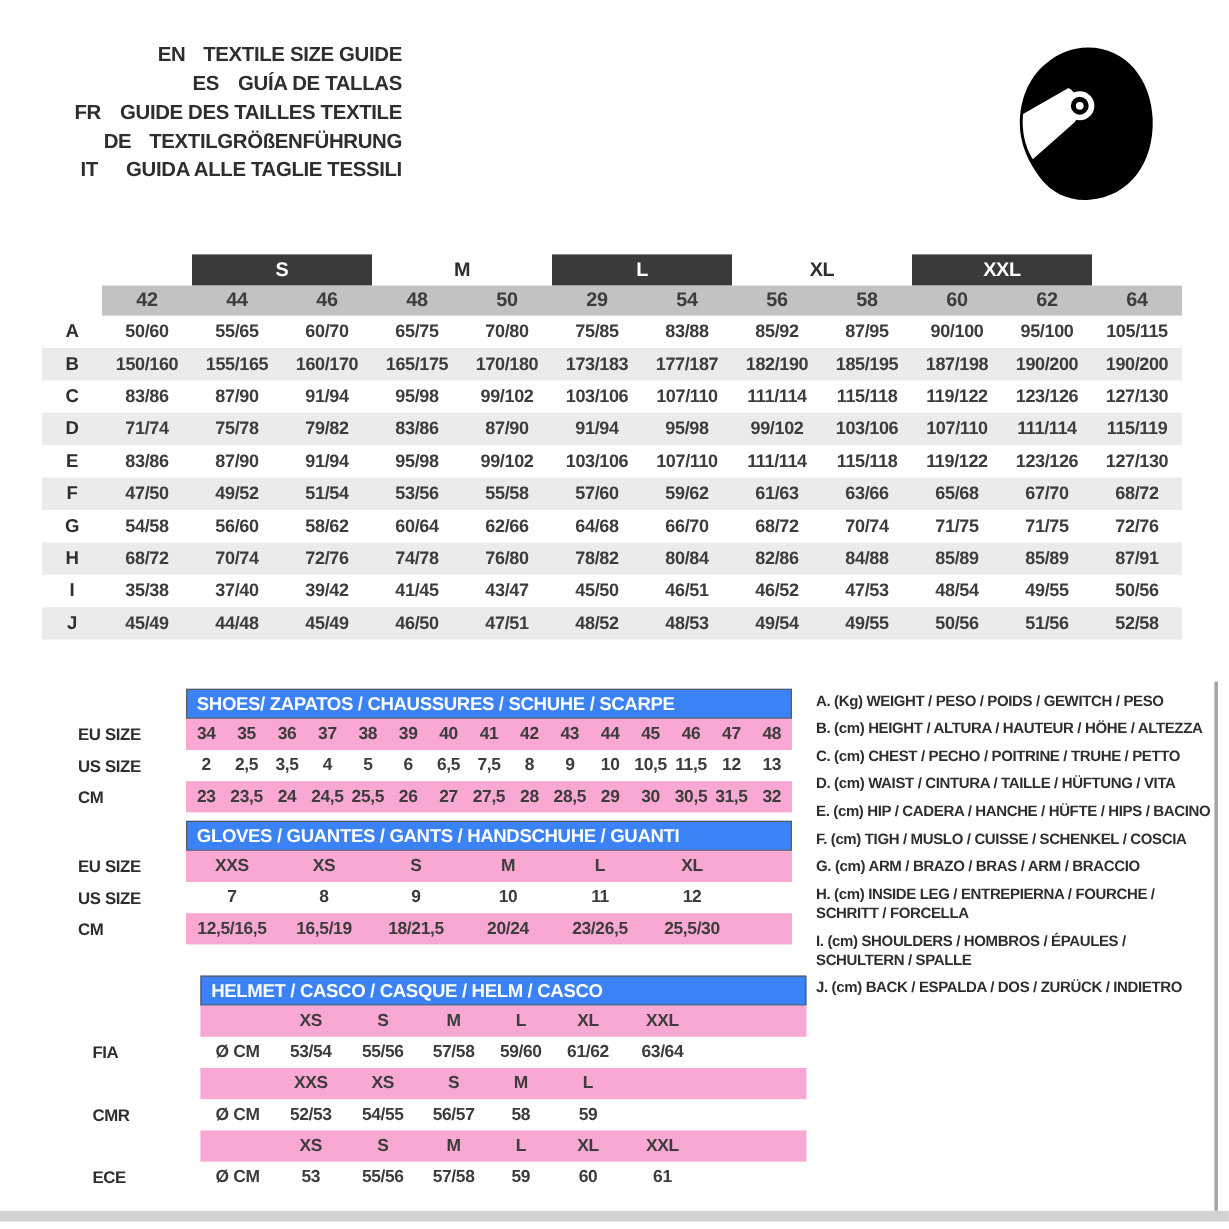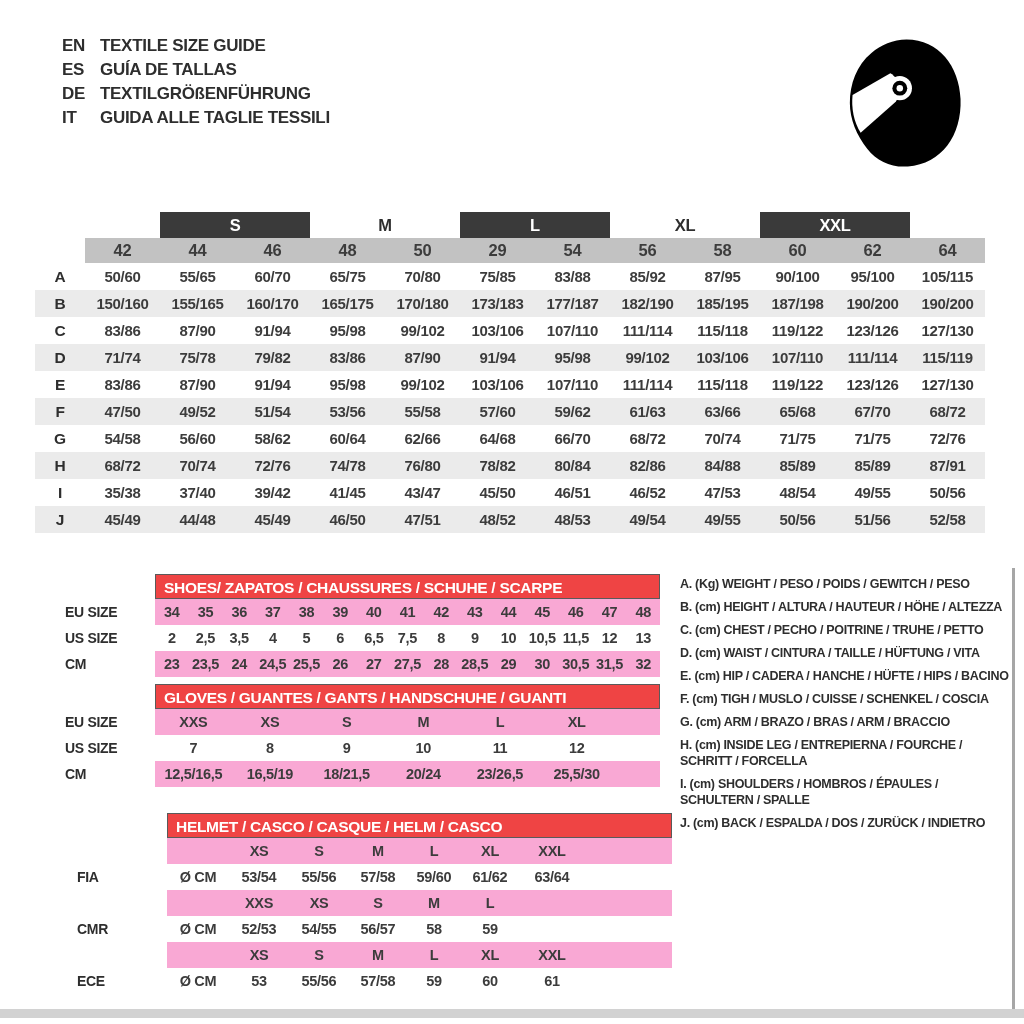--- a/index.html
+++ b/index.html
@@ -9,21 +9,21 @@
     font-weight:bold;
     color:#2e2e2e;
     position:relative;
     overflow:hidden;
     letter-spacing:-0.3px;
   }
   .abs { position:absolute; }
 
   
   #lang-block { left:62px; top:34px; }
-  .lang-row { display:flex; font-size:17px; line-height:24px; }
+  .lang-row { display:flex; font-size:17px; line-height:24px;justify-content:flex-end; }
   .lang-code { width:38px; }
 
   
   #helmet-icon-box { left:835px; top:24px; width:135px; height:158px; }
   #helmet-icon-box svg { width:100%; height:100%; }
 
   
   #textile-table { left:35px; top:212px; width:950px; }
   .t-grid { display:grid; grid-template-columns:50px repeat(12,75px); }
   .groups-row { height:26px; }
@@ -37,21 +37,21 @@
   .label-cell { text-align:center; line-height:27px; font-size:15.5px; }
   .value-cell { text-align:center; line-height:27px; font-size:15px; color:#3c3c3c; }
 
   
   .sec { left:0; width:684px; }
   #shoes-section  { top:574px; }
   #gloves-section { top:684px; }
   #helmet-section { top:813px;margin-left:12px; }
   .sec-title {
     margin-left:155px; width:505px; height:25px;
-    background:#ef4444; color:#ffffff;
+    background:#3b82f6; color:#ffffff;
     font-size:15.5px; line-height:25px; padding-left:8px;
     border:1px solid #5a5a5a;
   }
   .s-row { position:relative; height:26px; }
   .s-label { position:absolute; left:65px; top:0; font-size:14px; line-height:26px; }
   .band-strip { margin-left:155px; width:505px; height:26px; }
   .band-strip.band { background:#f9a8d4; }
   .s-grid { display:grid; height:26px; }
   .s-grid.cols15 { width:505px; grid-template-columns:repeat(15,1fr); }
   .s-grid.cols6  { width:460px; grid-template-columns:repeat(6,1fr); }
@@ -71,20 +71,24 @@
 <body>
 
 <div class="abs" id="lang-block">
     <div class="lang-row">
       <span class="lang-code">EN</span>
       <span class="lang-title">TEXTILE SIZE GUIDE</span>
     </div>
     <div class="lang-row">
       <span class="lang-code">ES</span>
       <span class="lang-title">GUÍA DE TALLAS</span>
+    </div>
+    <div class="lang-row">
+      <span class="lang-code">FR</span>
+      <span class="lang-title">GUIDE DES TAILLES TEXTILE</span>
     </div>
     <div class="lang-row">
       <span class="lang-code">DE</span>
       <span class="lang-title">TEXTILGRÖßENFÜHRUNG</span>
     </div>
     <div class="lang-row">
       <span class="lang-code">IT</span>
       <span class="lang-title">GUIDA ALLE TAGLIE TESSILI</span>
     </div>
   </div>

